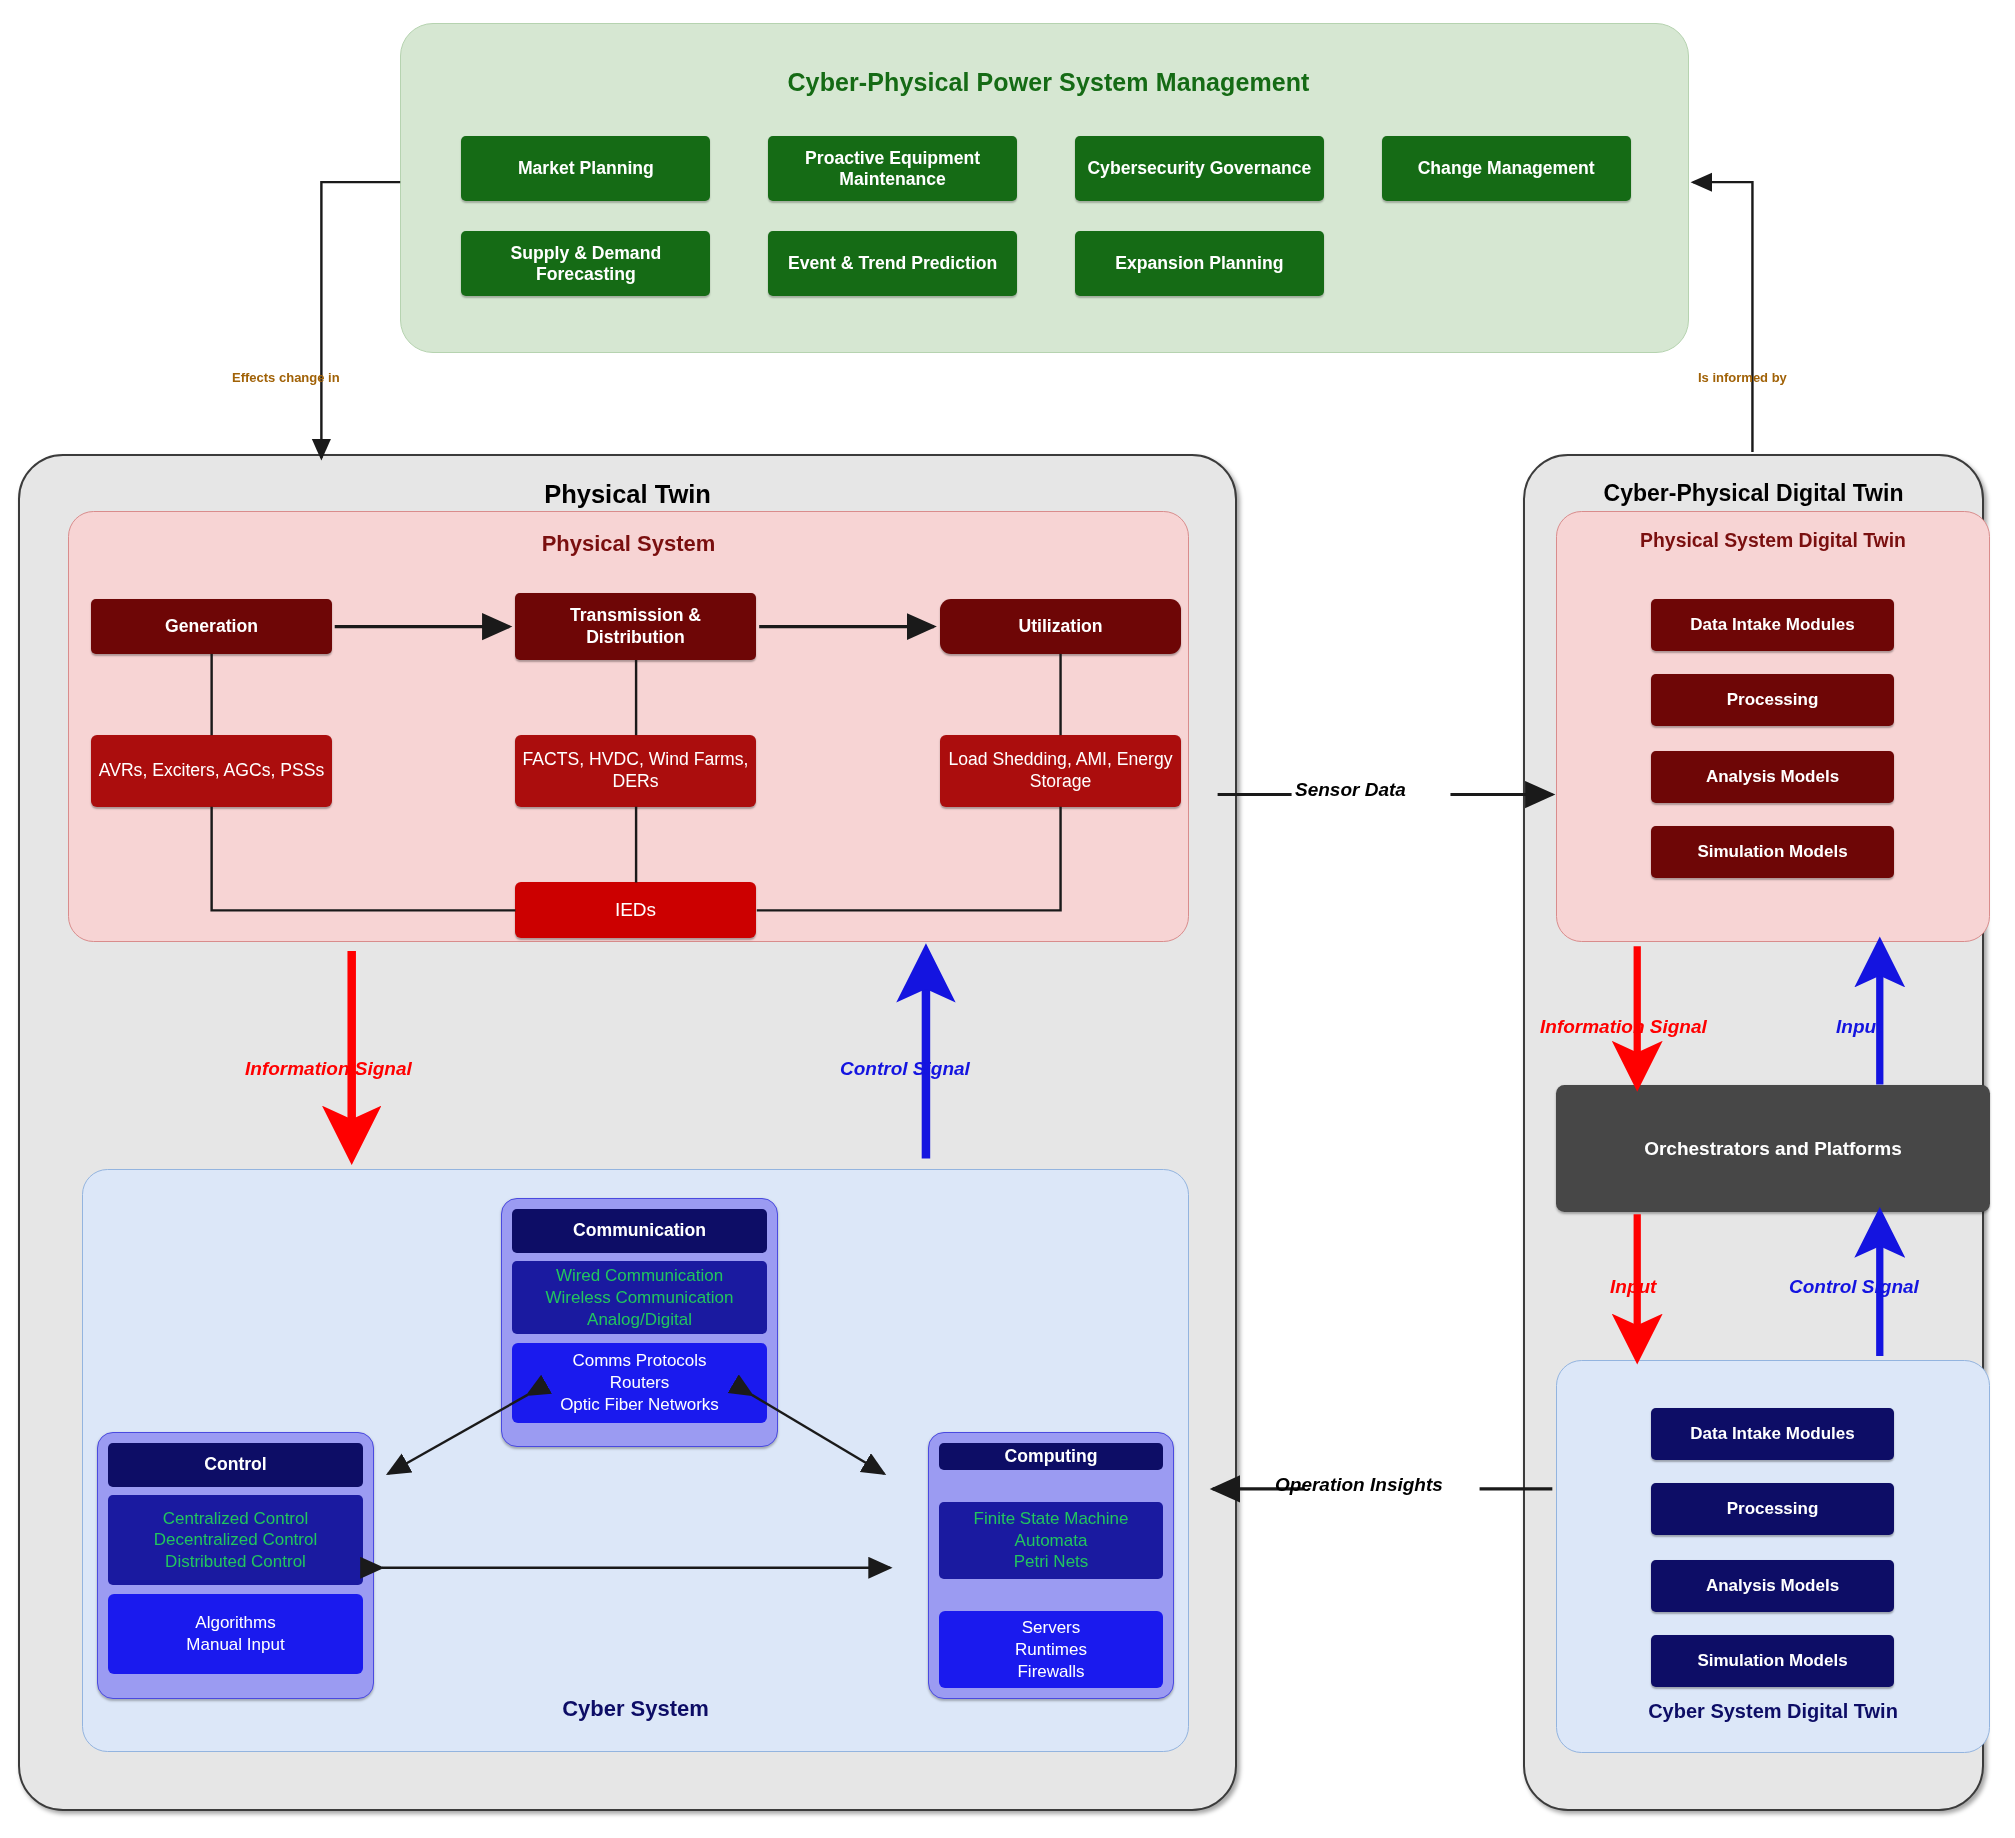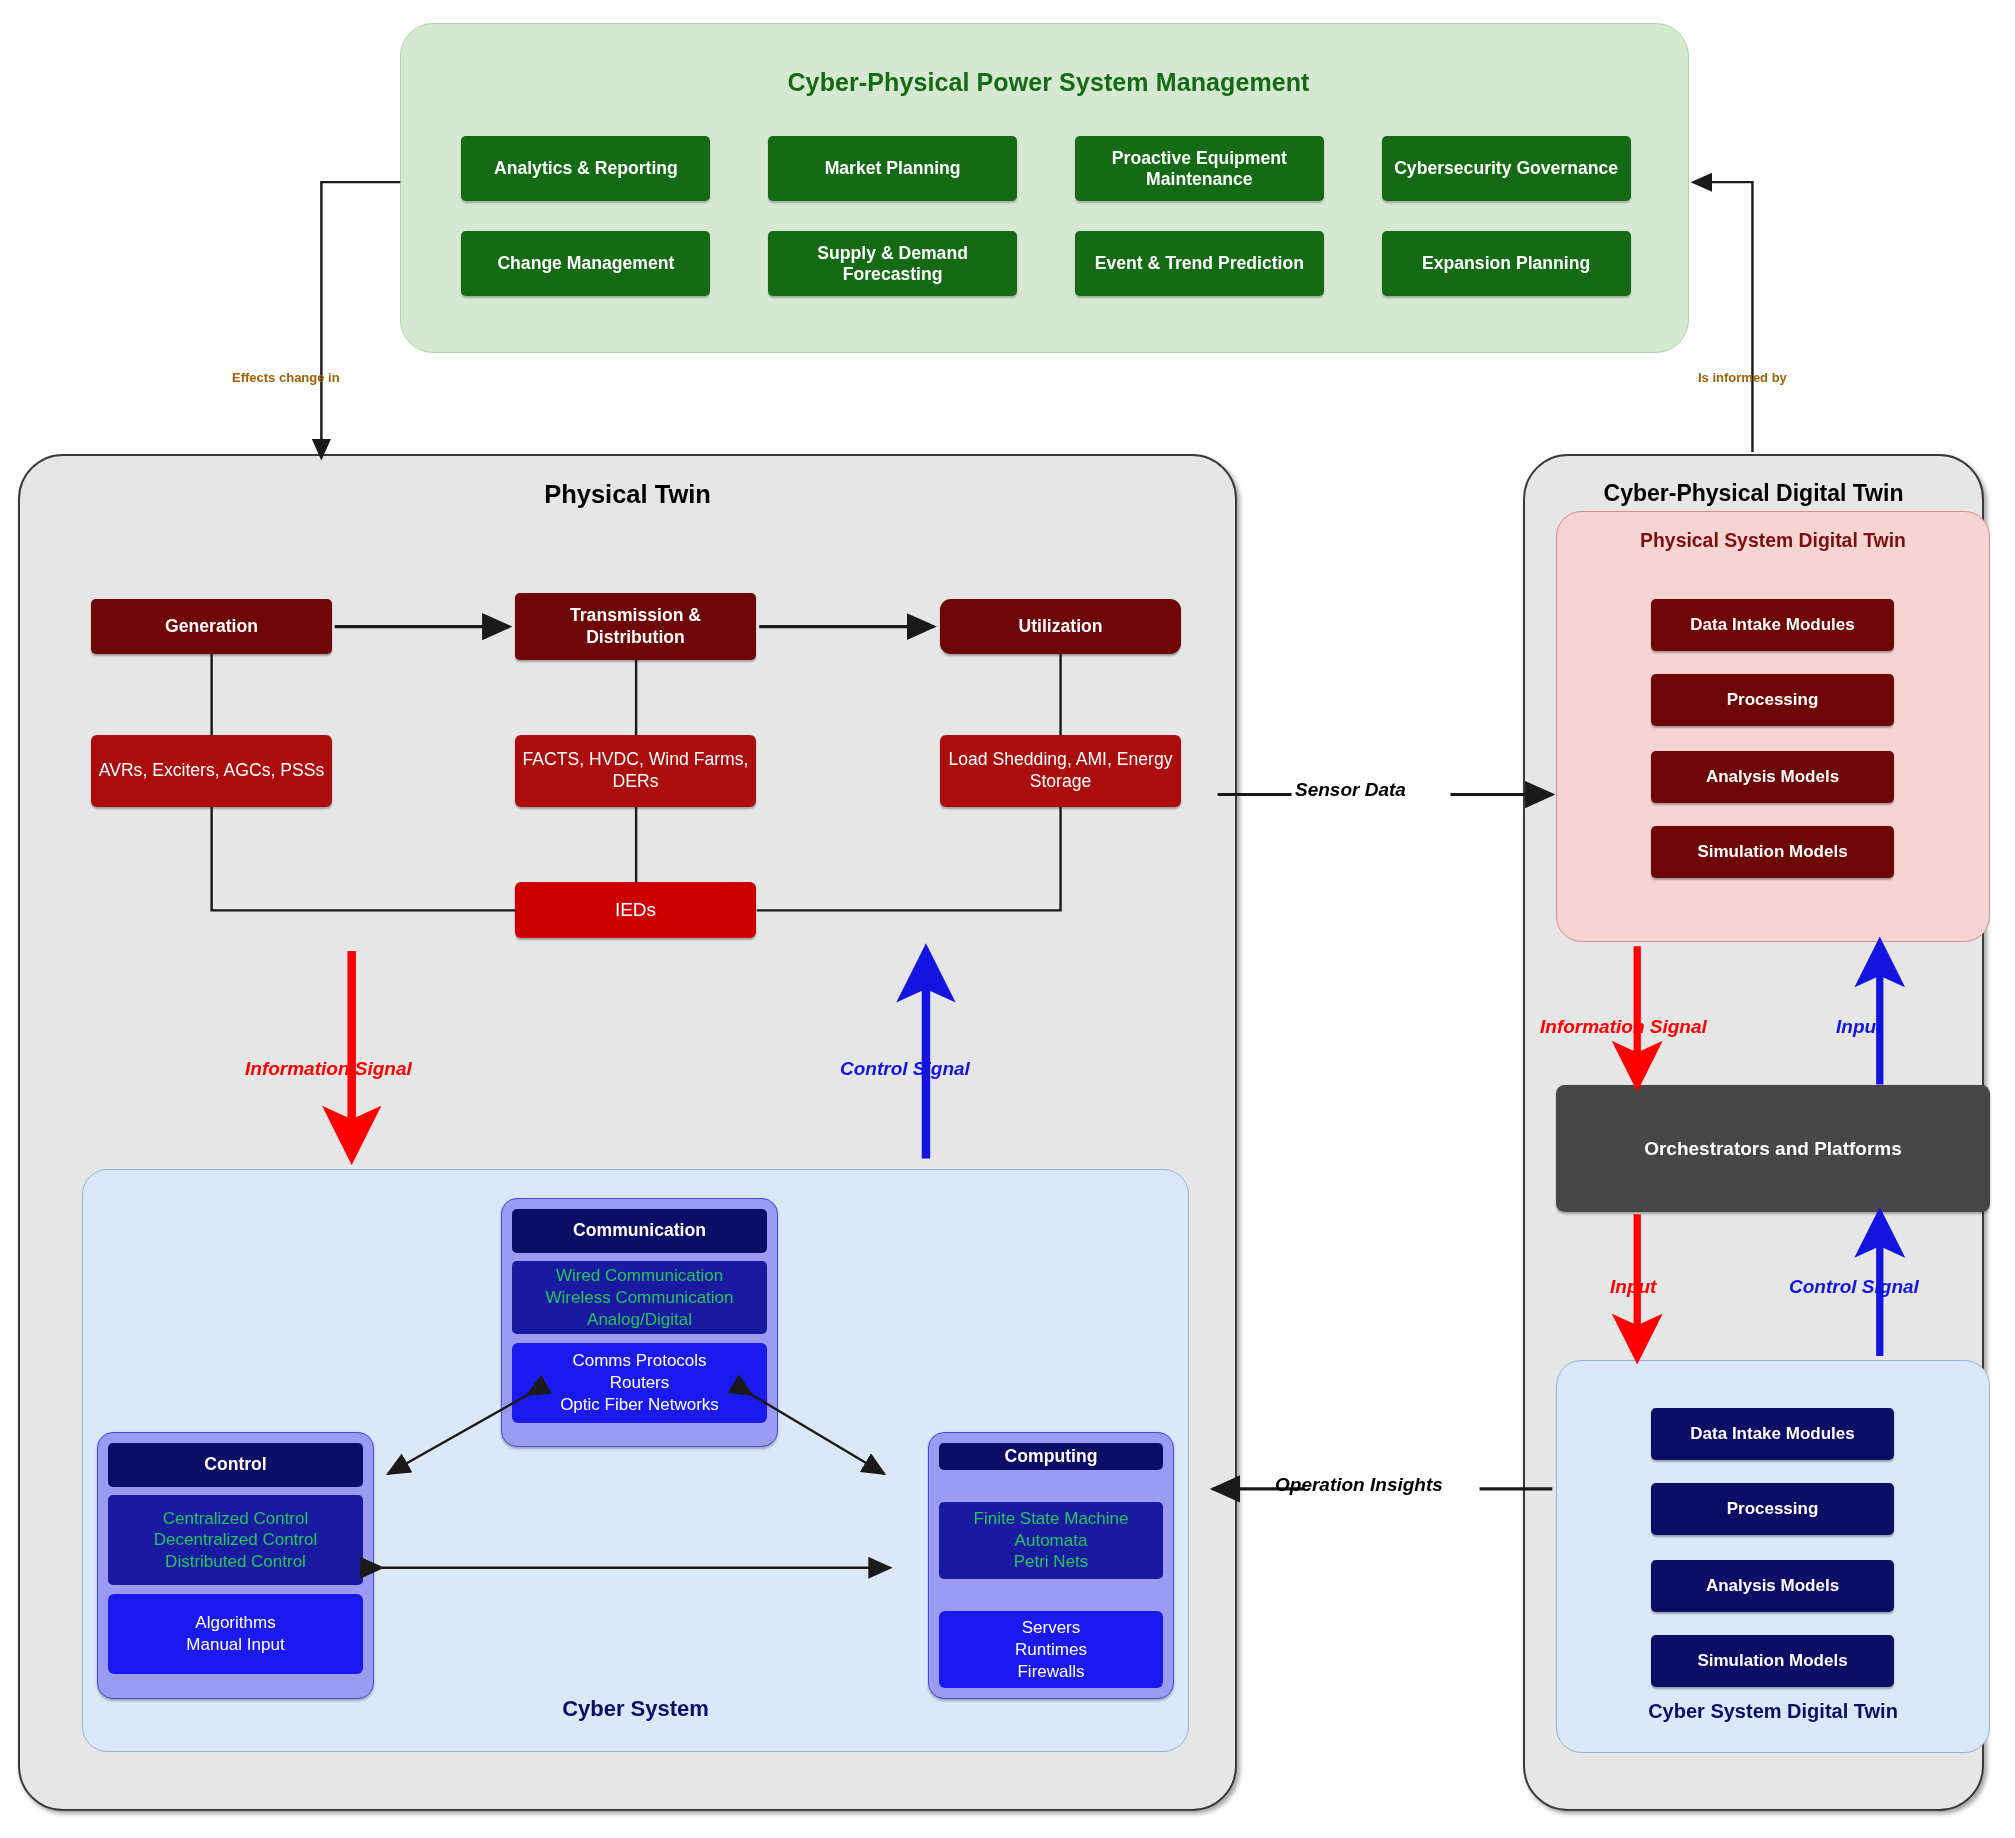--- a/index.html
+++ b/index.html
@@ -141,23 +141,20 @@
 </style>
 </head>
 <body>
 
 <div id="root">
 
   <div class="abs mgmt-panel">
     <div class="mgmt-title">Cyber-Physical Power System Management</div>
     <div class="mgmt-grid">
       <div class="mgmt-cell">
-          <div class="mgmt-btn">Analytics &amp; Reporting</div>
-        </div>
-      <div class="mgmt-cell">
           <div class="mgmt-btn">Market Planning</div>
         </div>
       <div class="mgmt-cell">
           <div class="mgmt-btn">Proactive Equipment Maintenance</div>
         </div>
       <div class="mgmt-cell">
           <div class="mgmt-btn">Cybersecurity Governance</div>
         </div>
       <div class="mgmt-cell">
           <div class="mgmt-btn">Change Management</div>
@@ -171,20 +168,23 @@
       <div class="mgmt-cell">
           <div class="mgmt-btn">Expansion Planning</div>
         </div>
     </div>
   </div>
 
   <div class="abs shell" id="physical-twin-shell">
     <div class="shell-title">Physical Twin</div>
   </div>
 
+  <div class="abs pink-panel" style="left:68px; top:511px; width:1121px; height:431px;">
+    <div class="pink-title" style="top:19.4px;">Physical System</div>
+  </div>
 
   <div class="abs dark-red-box" style="left:91px; top:599px; width:241px; height:55px;">Generation</div>
   <div class="abs dark-red-box" style="left:515px; top:593px; width:241px; height:67px;">Transmission &amp; Distribution</div>
   <div class="abs dark-red-box" style="left:940px; top:599px; width:241px; height:55px;border-radius:11px;">Utilization</div>
 
   <div class="abs mid-red-box" style="left:91px; top:735px; width:241px; height:72px;">AVRs, Exciters, AGCs, PSSs</div>
   <div class="abs mid-red-box" style="left:515px; top:735px; width:241px; height:72px;">FACTS, HVDC, Wind Farms, DERs</div>
   <div class="abs mid-red-box" style="left:940px; top:735px; width:241px; height:72px;">Load Shedding, AMI, Energy Storage</div>
 
   <div class="abs bright-red-box" style="left:515px; top:882px; width:241px; height:56px;">IEDs</div>

